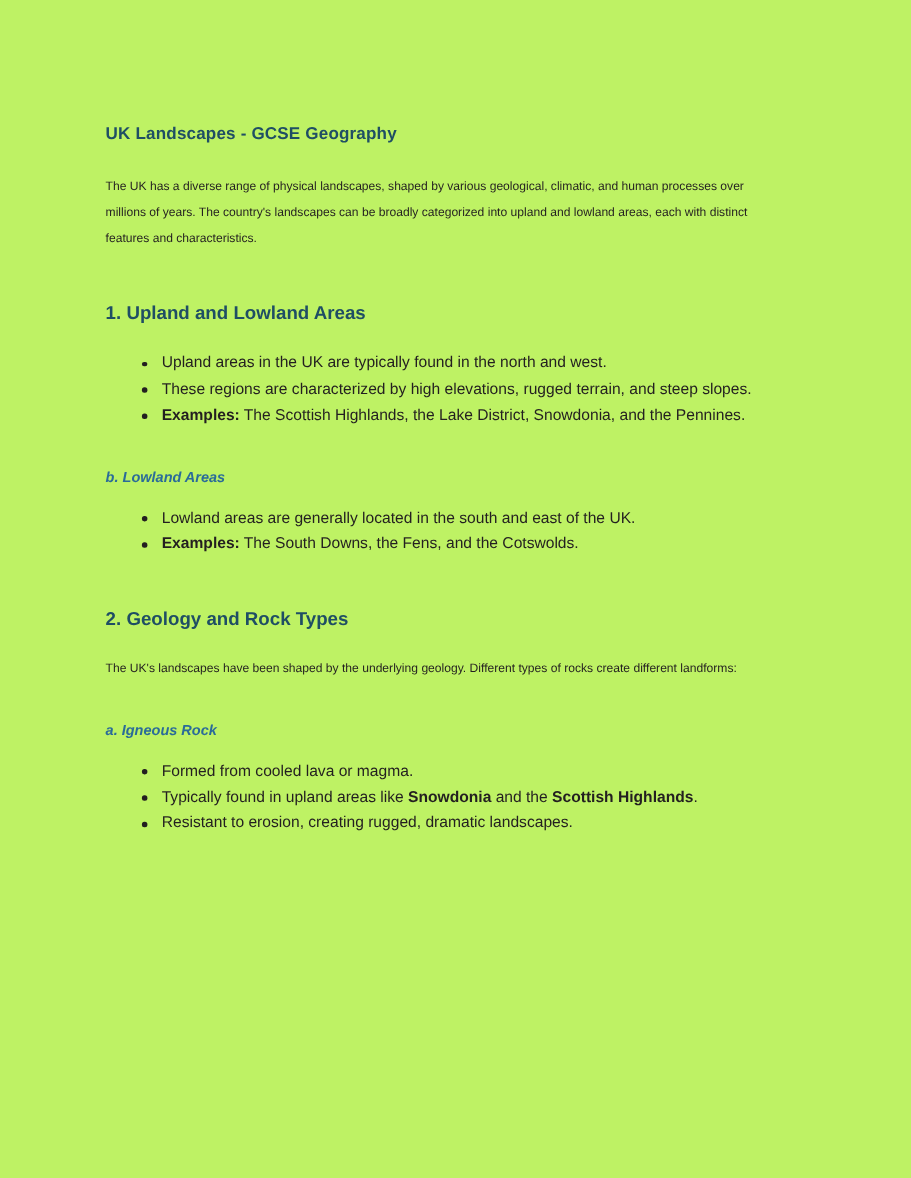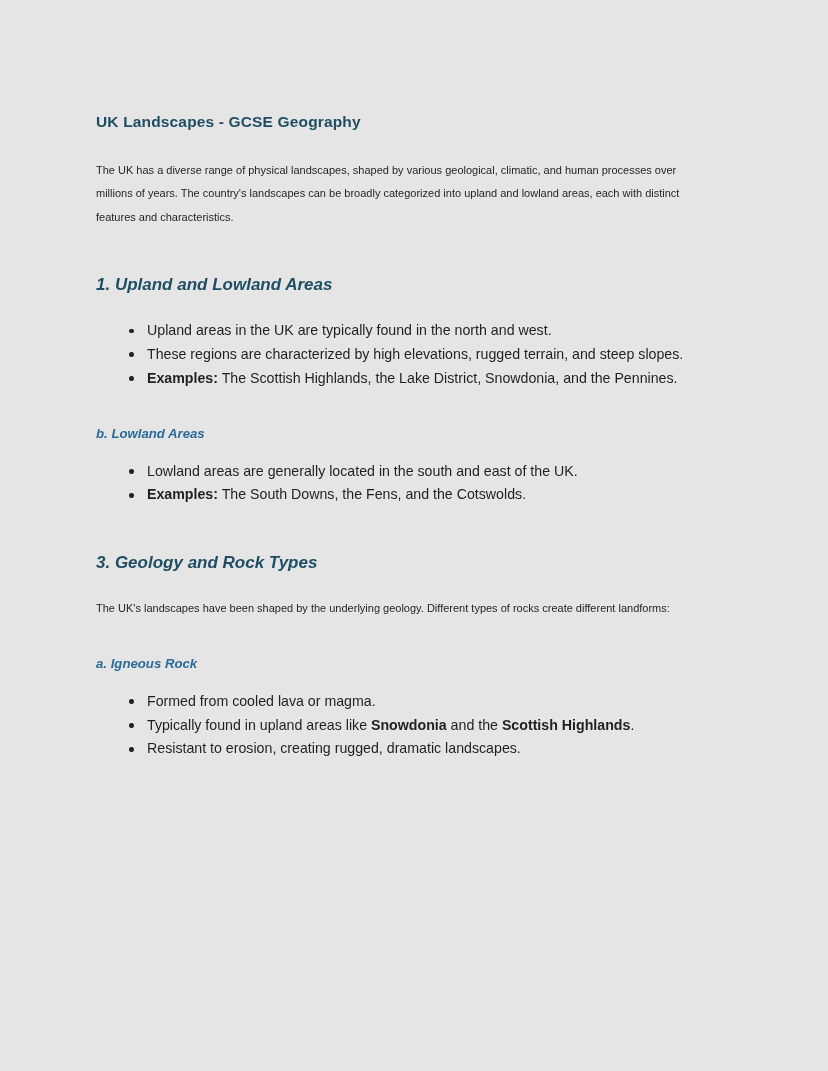--- a/index.html
+++ b/index.html
@@ -12,21 +12,21 @@
     width: 828px;
     height: 1071px;
     font-family: "Liberation Sans", sans-serif;
     color: #231f20;
     overflow: hidden;
     position: relative;
   }
   .page {
     width: 828px;
     height: 1071px;
-    background: #e5e5e5;
+    background: #bef264;
     padding: 0;
     box-sizing: border-box;
     position: relative;
   }
   .content {
     position: absolute;
     left: 96px;
     top: 112px;
     width: 618px;
   }
@@ -41,21 +41,20 @@
     line-height: 1.3;
   }
 
   
   .section-heading {
     font-size: 17px;
     font-weight: bold;
     color: #1f4e64;
     margin: 0 0 23px 0;
     line-height: 1.3;
-    font-style: italic;
   }
 
   
   .sub-heading {
     font-size: 13.2px;
     font-weight: bold;
     font-style: italic;
     color: #2a6b99;
     margin: 0 0 18px 0;
     line-height: 1.3;
@@ -142,21 +141,21 @@
         <span>Lowland areas are generally located in the south and east of the UK.</span>
       </li>
       <li>
         <span class="bullet-dot"></span>
         <span class="bold">Examples:</span><span> The South Downs, the Fens, and the Cotswolds.</span>
       </li>
     </ul>
 
     <div class="spacer-lg"></div>
 
-    <h2 class="section-heading">3. Geology and Rock Types</h2>
+    <h2 class="section-heading">2. Geology and Rock Types</h2>
 
     <p class="body-text">The UK's landscapes have been shaped by the underlying geology. Different types of rocks create different landforms:</p>
 
     <div class="spacer-md"></div>
 
     <h3 class="sub-heading">a. Igneous Rock</h3>
 
     <ul class="bullets">
       <li>
         <span class="bullet-dot"></span>

